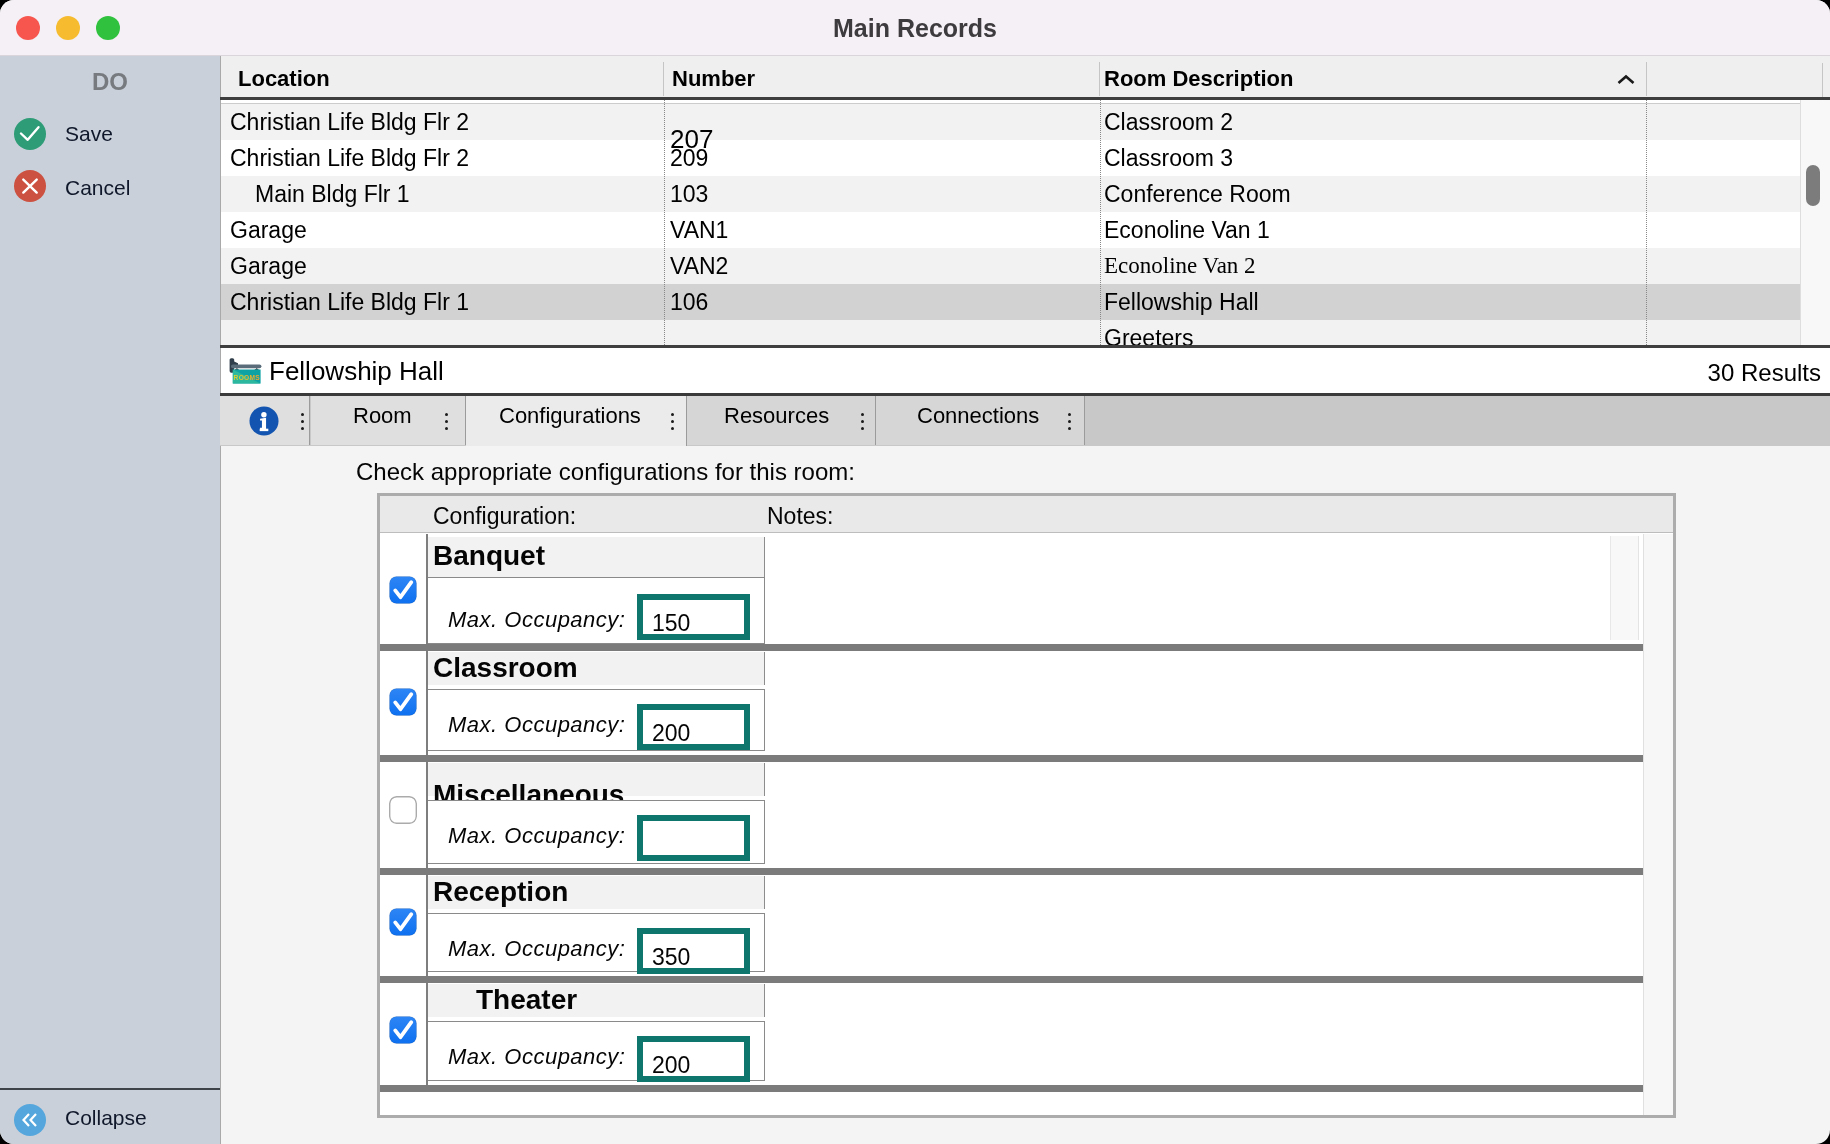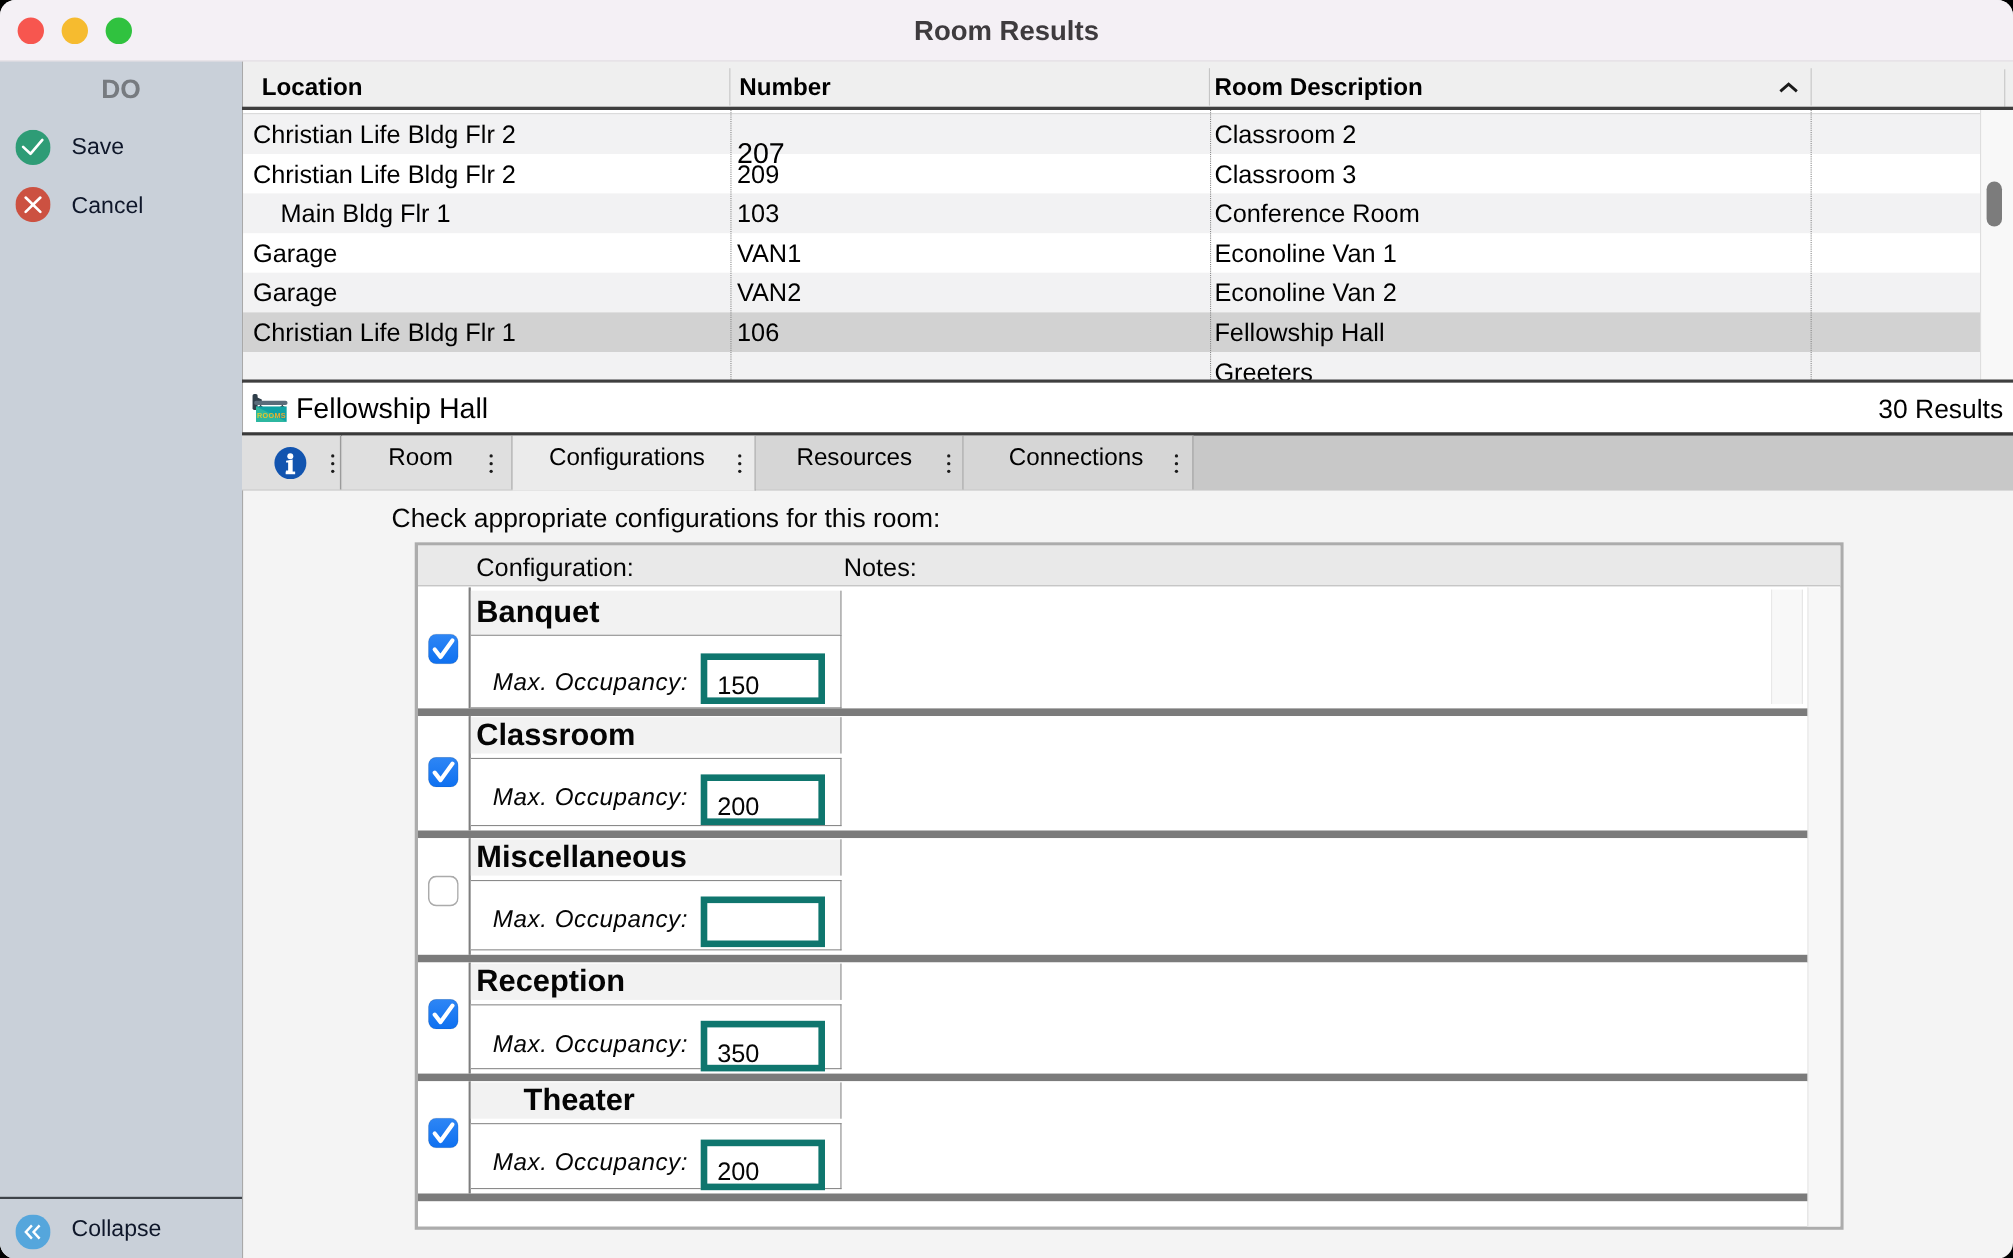--- a/index.html
+++ b/index.html
@@ -57,21 +57,21 @@
   .cb { position:absolute; left:9px; width:28px; height:28px; border-radius:7px; }
 </style>
 </head>
 <body>
 <div class="win">
 
   <div class="abs titlebar"></div>
   <div class="abs light" style="left:16px; background:#F7564F;"></div>
   <div class="abs light" style="left:56px; background:#F6BB2F;"></div>
   <div class="abs light" style="left:96px; background:#30C23F;"></div>
-  <div class="abs title">Room Results</div>
+  <div class="abs title">Main Records</div>
 
   <div class="abs sidebar"></div>
   <div class="abs do">DO</div>
   <svg class="abs" style="left:14px; top:118px;" width="32" height="32" viewBox="0 0 32 32">
     <circle cx="16" cy="16" r="16" fill="#2E9C76"></circle>
     <path d="M7 15.5 L13.7 21.8 L24.5 9.2" stroke="#FFF" stroke-width="2.4" fill="none" stroke-linecap="round" stroke-linejoin="round"></path>
   </svg>
   <div class="abs sbtxt" style="left:65px; top:122px;">Save</div>
   <svg class="abs" style="left:14px; top:170px;" width="32" height="32" viewBox="0 0 32 32">
     <circle cx="16" cy="16" r="16" fill="#CC5141"></circle>
@@ -119,21 +119,21 @@
   <div class="abs" style="left:230px; top:181px; font-size:23px;margin-left:25px;">Main Bldg Flr 1</div>
   <div class="abs" style="left:670px; top:181px; font-size:23px;">103</div>
   <div class="abs" style="left:1104px; top:181px; font-size:23px;">Conference Room</div>
 
   <div class="abs" style="left:230px; top:217px; font-size:23px;">Garage</div>
   <div class="abs" style="left:670px; top:217px; font-size:23px;">VAN1</div>
   <div class="abs" style="left:1104px; top:217px; font-size:23px;">Econoline Van 1</div>
 
   <div class="abs" style="left:230px; top:253px; font-size:23px;">Garage</div>
   <div class="abs" style="left:670px; top:253px; font-size:23px;">VAN2</div>
-  <div class="abs" style="left:1104px; top:253px; font-size:23px;">Econoline Van 2</div>
+  <div class="abs" style="left:1104px; top:253px; font-size:23px;font-family:Liberation Serif, serif;">Econoline Van 2</div>
 
   <div class="abs" style="left:230px; top:289px; font-size:23px;">Christian Life Bldg Flr 1</div>
   <div class="abs" style="left:670px; top:289px; font-size:23px;text-align:right;">106</div>
   <div class="abs" style="left:1104px; top:289px; font-size:23px;">Fellowship Hall</div>
 
   <div class="abs" style="left:1104px; top:325px; font-size:23px;">Greeters</div>
 
   <div class="abs dotline" style="left:664px;"></div>
   <div class="abs dotline" style="left:1100px;"></div>
   <div class="abs dotline" style="left:1646px;"></div>
@@ -254,21 +254,21 @@
     <svg class="cb" style="top:37px;" width="28" height="28" viewBox="0 0 28 28">
       <rect x="0.5" y="0.5" width="27" height="27" rx="7" fill="url(#cbg)" stroke="rgba(0,0,0,0.1)"></rect>
       <path d="M6.2 14.4 L11.5 21.2 L22.3 6.2" stroke="#FFF" stroke-width="3.8" fill="none" stroke-linecap="round" stroke-linejoin="round"></path>
     </svg>
   </div>
   <div class="abs sep" style="top:755px;"></div>
 
   <div class="abs crow" style="top:762px; height:106px;">
     <div class="vline abs" style="height:106px;"></div>
     <div class="band abs" style="top:1px; height:33px;">
-        <div class="t" style="margin-top:0px;">Miscellaneous</div>
+        <div class="t" style="margin-top:16px;">Miscellaneous</div>
       </div>
     <div class="subbox abs" style="top:38px; height:64px;"></div>
     <div class="mol" style="top:61px;">Max. Occupancy:</div>
     <div class="inp" style="top:53px;">
         <span></span>
       </div>
     <svg class="cb" style="top:34px;" width="28" height="28" viewBox="0 0 28 28">
       <rect x="0.7" y="0.7" width="26.6" height="26.6" rx="7" fill="#FFF" stroke="#ABABAB" stroke-width="1.4"></rect>
     </svg>
   </div>

